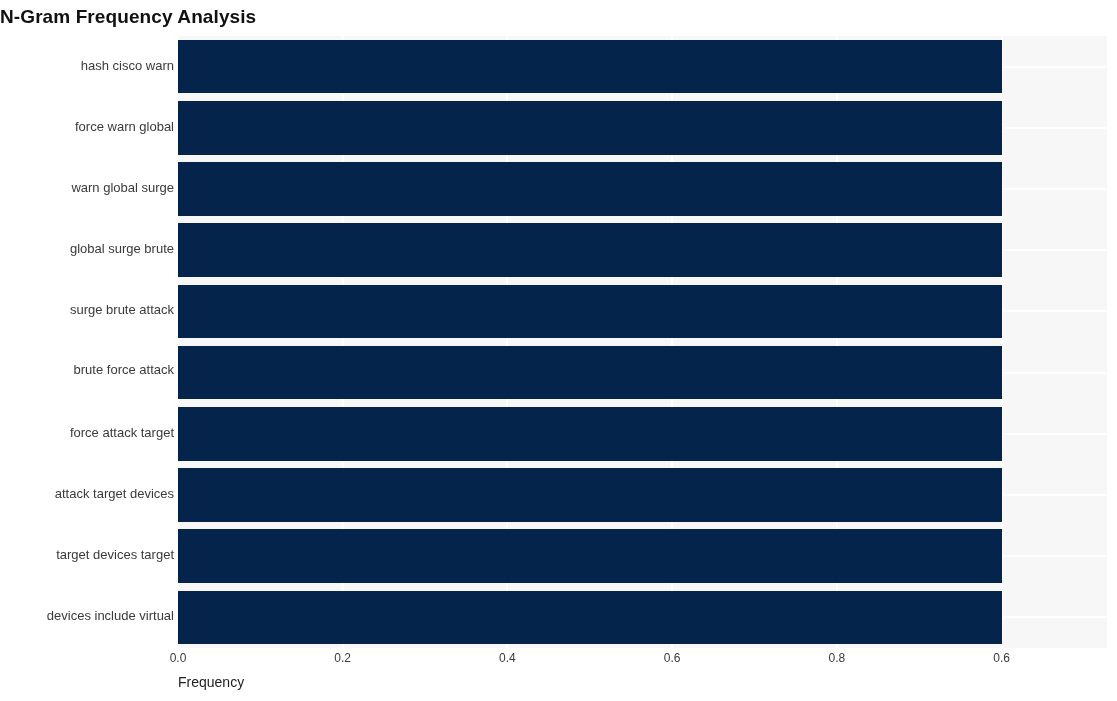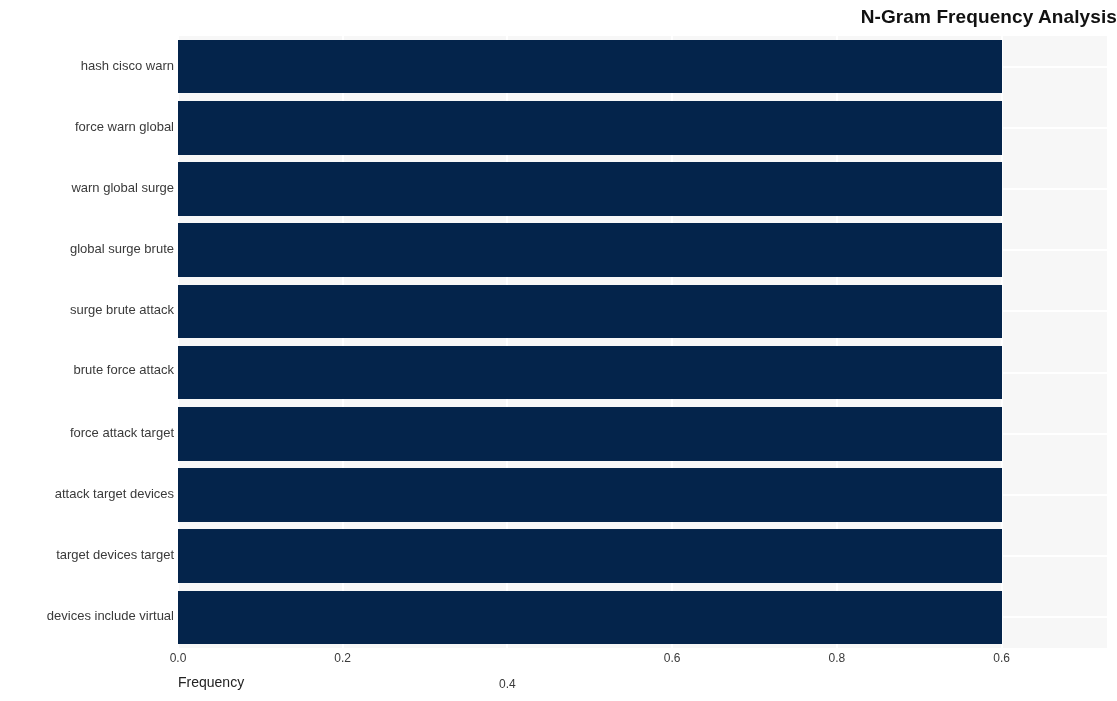--- a/index.html
+++ b/index.html
@@ -22,21 +22,21 @@
     height: 701px;
     background: #ffffff;
   }
 
   
   #chart-title {
     position: absolute;
     left: 0;
     top: 6px;
     width: 1117px;
-    text-align: right;
+    text-align: left;
     font-size: 19px;
     font-weight: bold;
     color: #111111;
     letter-spacing: 0.1px;
   }
 
   
   #plot-area {
     position: absolute;
     left: 178px;
@@ -164,21 +164,21 @@
       <div class="ytick-label" style="top: 314px; margin-top: 12px;">brute force attack</div>
       <div class="ytick-label" style="top: 388.8px;">force attack target</div>
       <div class="ytick-label" style="top: 450px;">attack target devices</div>
       <div class="ytick-label" style="top: 511.2px;">target devices target</div>
       <div class="ytick-label" style="top: 572.4px;">devices include virtual</div>
     </div>
 
   <div id="x-tick-labels">
       <div class="xtick-label" style="left: 0px;">0.0</div>
       <div class="xtick-label" style="left: 164.716px; text-align: right;">0.2</div>
-      <div class="xtick-label" style="left: 329.433px; margin-top: 26px;">0.4</div>
+      <div class="xtick-label" style="left: 329.433px;">0.4</div>
       <div class="xtick-label" style="left: 494.149px;">0.6</div>
       <div class="xtick-label" style="left: 658.865px;">0.8</div>
       <div class="xtick-label" style="left: 823.582px;">0.6</div>
     </div>
 
   <div id="x-axis-title">Frequency</div>
 
 </div>
 
 </body></html>

